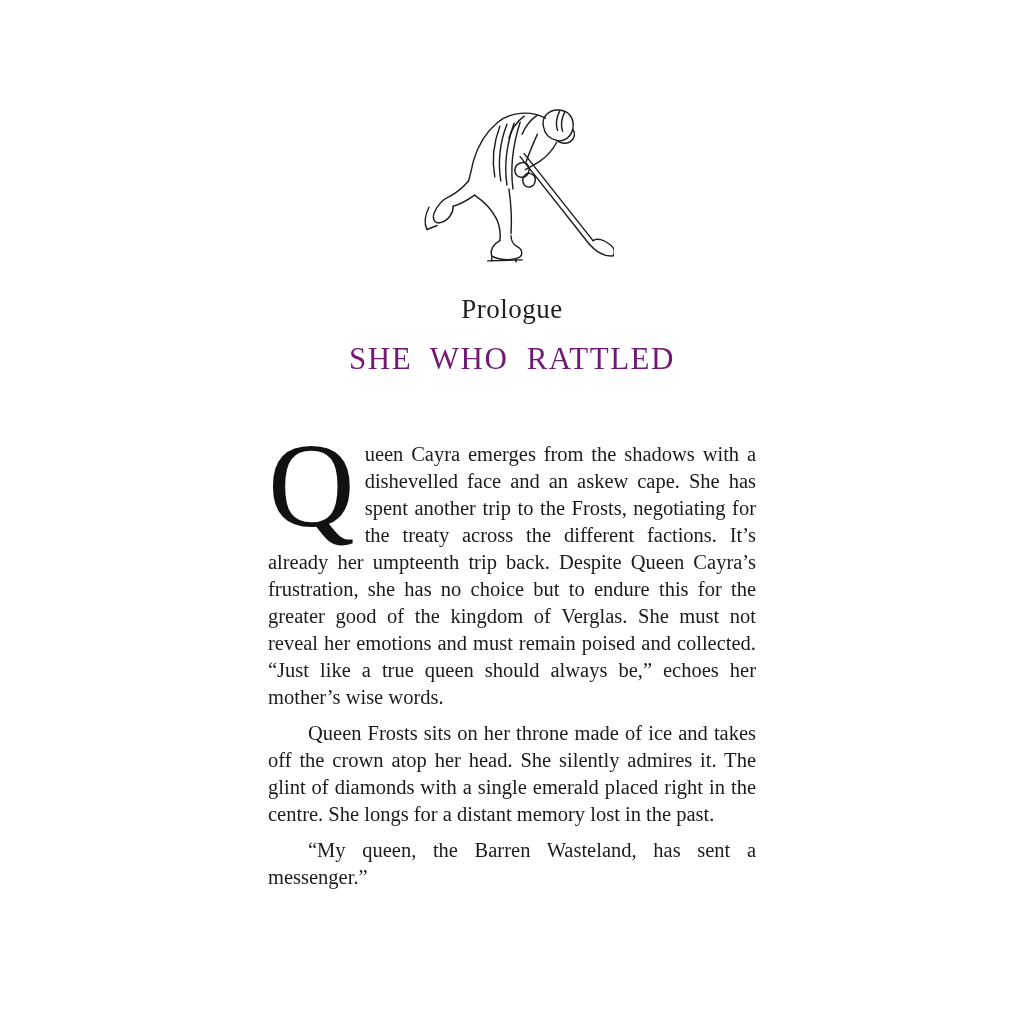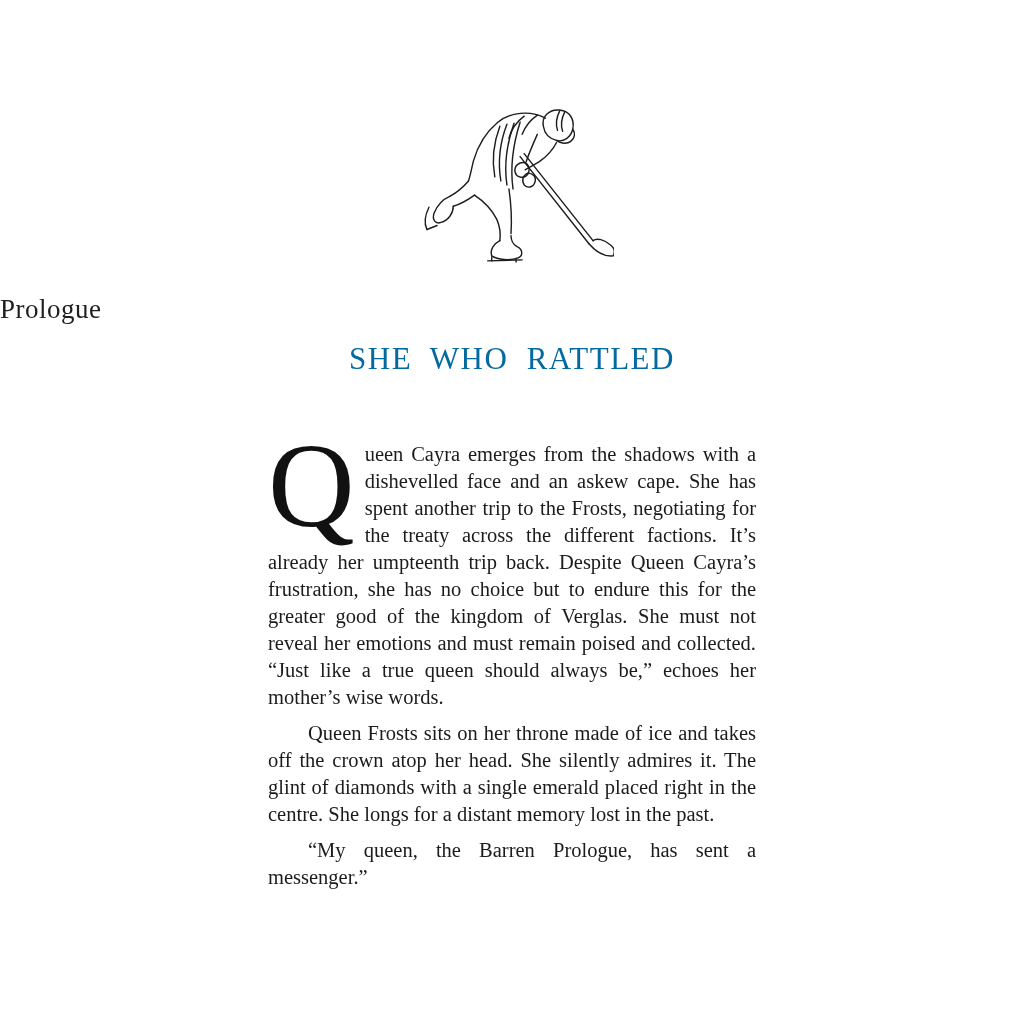--- a/index.html
+++ b/index.html
@@ -21,34 +21,34 @@
     margin: 106px auto 0 auto;
     display: block;
   }
   .illustration-wrap svg {
     display: block;
     width: 204px;
     height: 162px;
   }
   .kicker {
     margin: 26px 0 0 0;
-    text-align: left;
+    text-align: center;
     font-size: 27px;
     font-weight: 500;
     letter-spacing: 0.5px;
     color: #1f1f1f;
   }
   .chapter-title {
     margin: 16px 0 0 0;
     text-align: center;
     font-size: 31px;
     font-weight: 500;
     letter-spacing: 1.5px;
     word-spacing: 9px;
-    color: #0369a1;
+    color: #701a75;
   }
   .body-text {
     width: 488px;
     margin: 64px auto 0 auto;
     font-size: 20.5px;
     line-height: 27px;
     text-align: justify;
     color: #1b1b1b;
   }
   .body-text p {
@@ -120,16 +120,16 @@
     </svg>
   </div>
 
   <h2 class="kicker">Prologue</h2>
 
   <h1 class="chapter-title">SHE WHO RATTLED</h1>
 
   <div class="body-text">
     <p><span class="dropcap">Q</span><span>ueen Cayra emerges from the shadows with a dishevelled face and an askew cape. She has spent another trip to the Frosts, negotiating for the treaty across the different factions. It’s already her umpteenth trip back. Despite Queen Cayra’s frustration, she has no choice but to endure this for the greater good of the kingdom of Verglas. She must not reveal her emotions and must remain poised and collected. “Just like a true queen should always be,” echoes her mother’s wise words.</span></p>
     <p class="indent">Queen Frosts sits on her throne made of ice and takes off the crown atop her head. She silently admires it. The glint of diamonds with a single emerald placed right in the centre. She longs for a distant memory lost in the past.</p>
-    <p class="indent">“My queen, the Barren Prologue, has sent a messenger.”</p>
+    <p class="indent">“My queen, the Barren Wasteland, has sent a messenger.”</p>
   </div>
 
 </div>
 
 </body></html>

